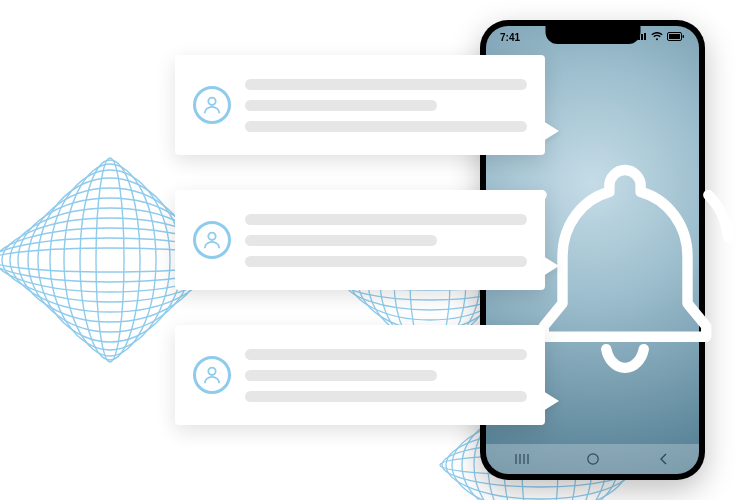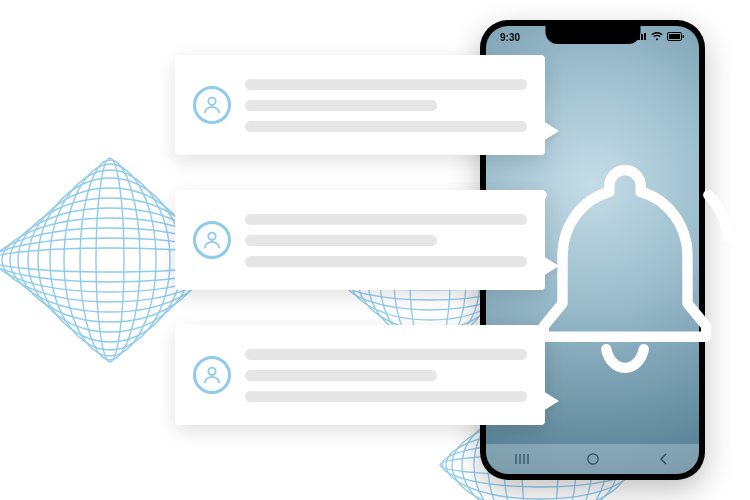--- a/index.html
+++ b/index.html
@@ -211,21 +211,21 @@
       <ellipse cx="110" cy="95" rx="66" ry="66"></ellipse>
       <ellipse cx="110" cy="95" rx="52" ry="74"></ellipse>
       <ellipse cx="110" cy="95" rx="36" ry="80"></ellipse>
       <ellipse cx="110" cy="95" rx="18" ry="84"></ellipse>
     </g>
   </svg>
 
   <div class="phone">
     <div class="phone-screen">
       <div class="status-bar">
-        <span>9:30</span>
+        <span>7:41</span>
         <span class="status-right">
           <span>
             <svg width="12" height="8" viewBox="0 0 12 8">
                 <path d="M0 7h2V5H0zM3 7h2V3H3zM6 7h2V1H6zM9 7h2V0H9z" fill="#000"></path>
               </svg>
           </span>
           <span>
             <svg width="12" height="9" viewBox="0 0 12 9">
                 <path d="M6 8.2a1 1 0 100-2 1 1 0 000 2zM3.3 5.2a4 4 0 015.4 0l1-1a5.4 5.4 0 00-7.4 0zM1.3 3.2a7 7 0 019.4 0l1-1a8.4 8.4 0 00-11.4 0z" fill="#000"></path>
               </svg>

